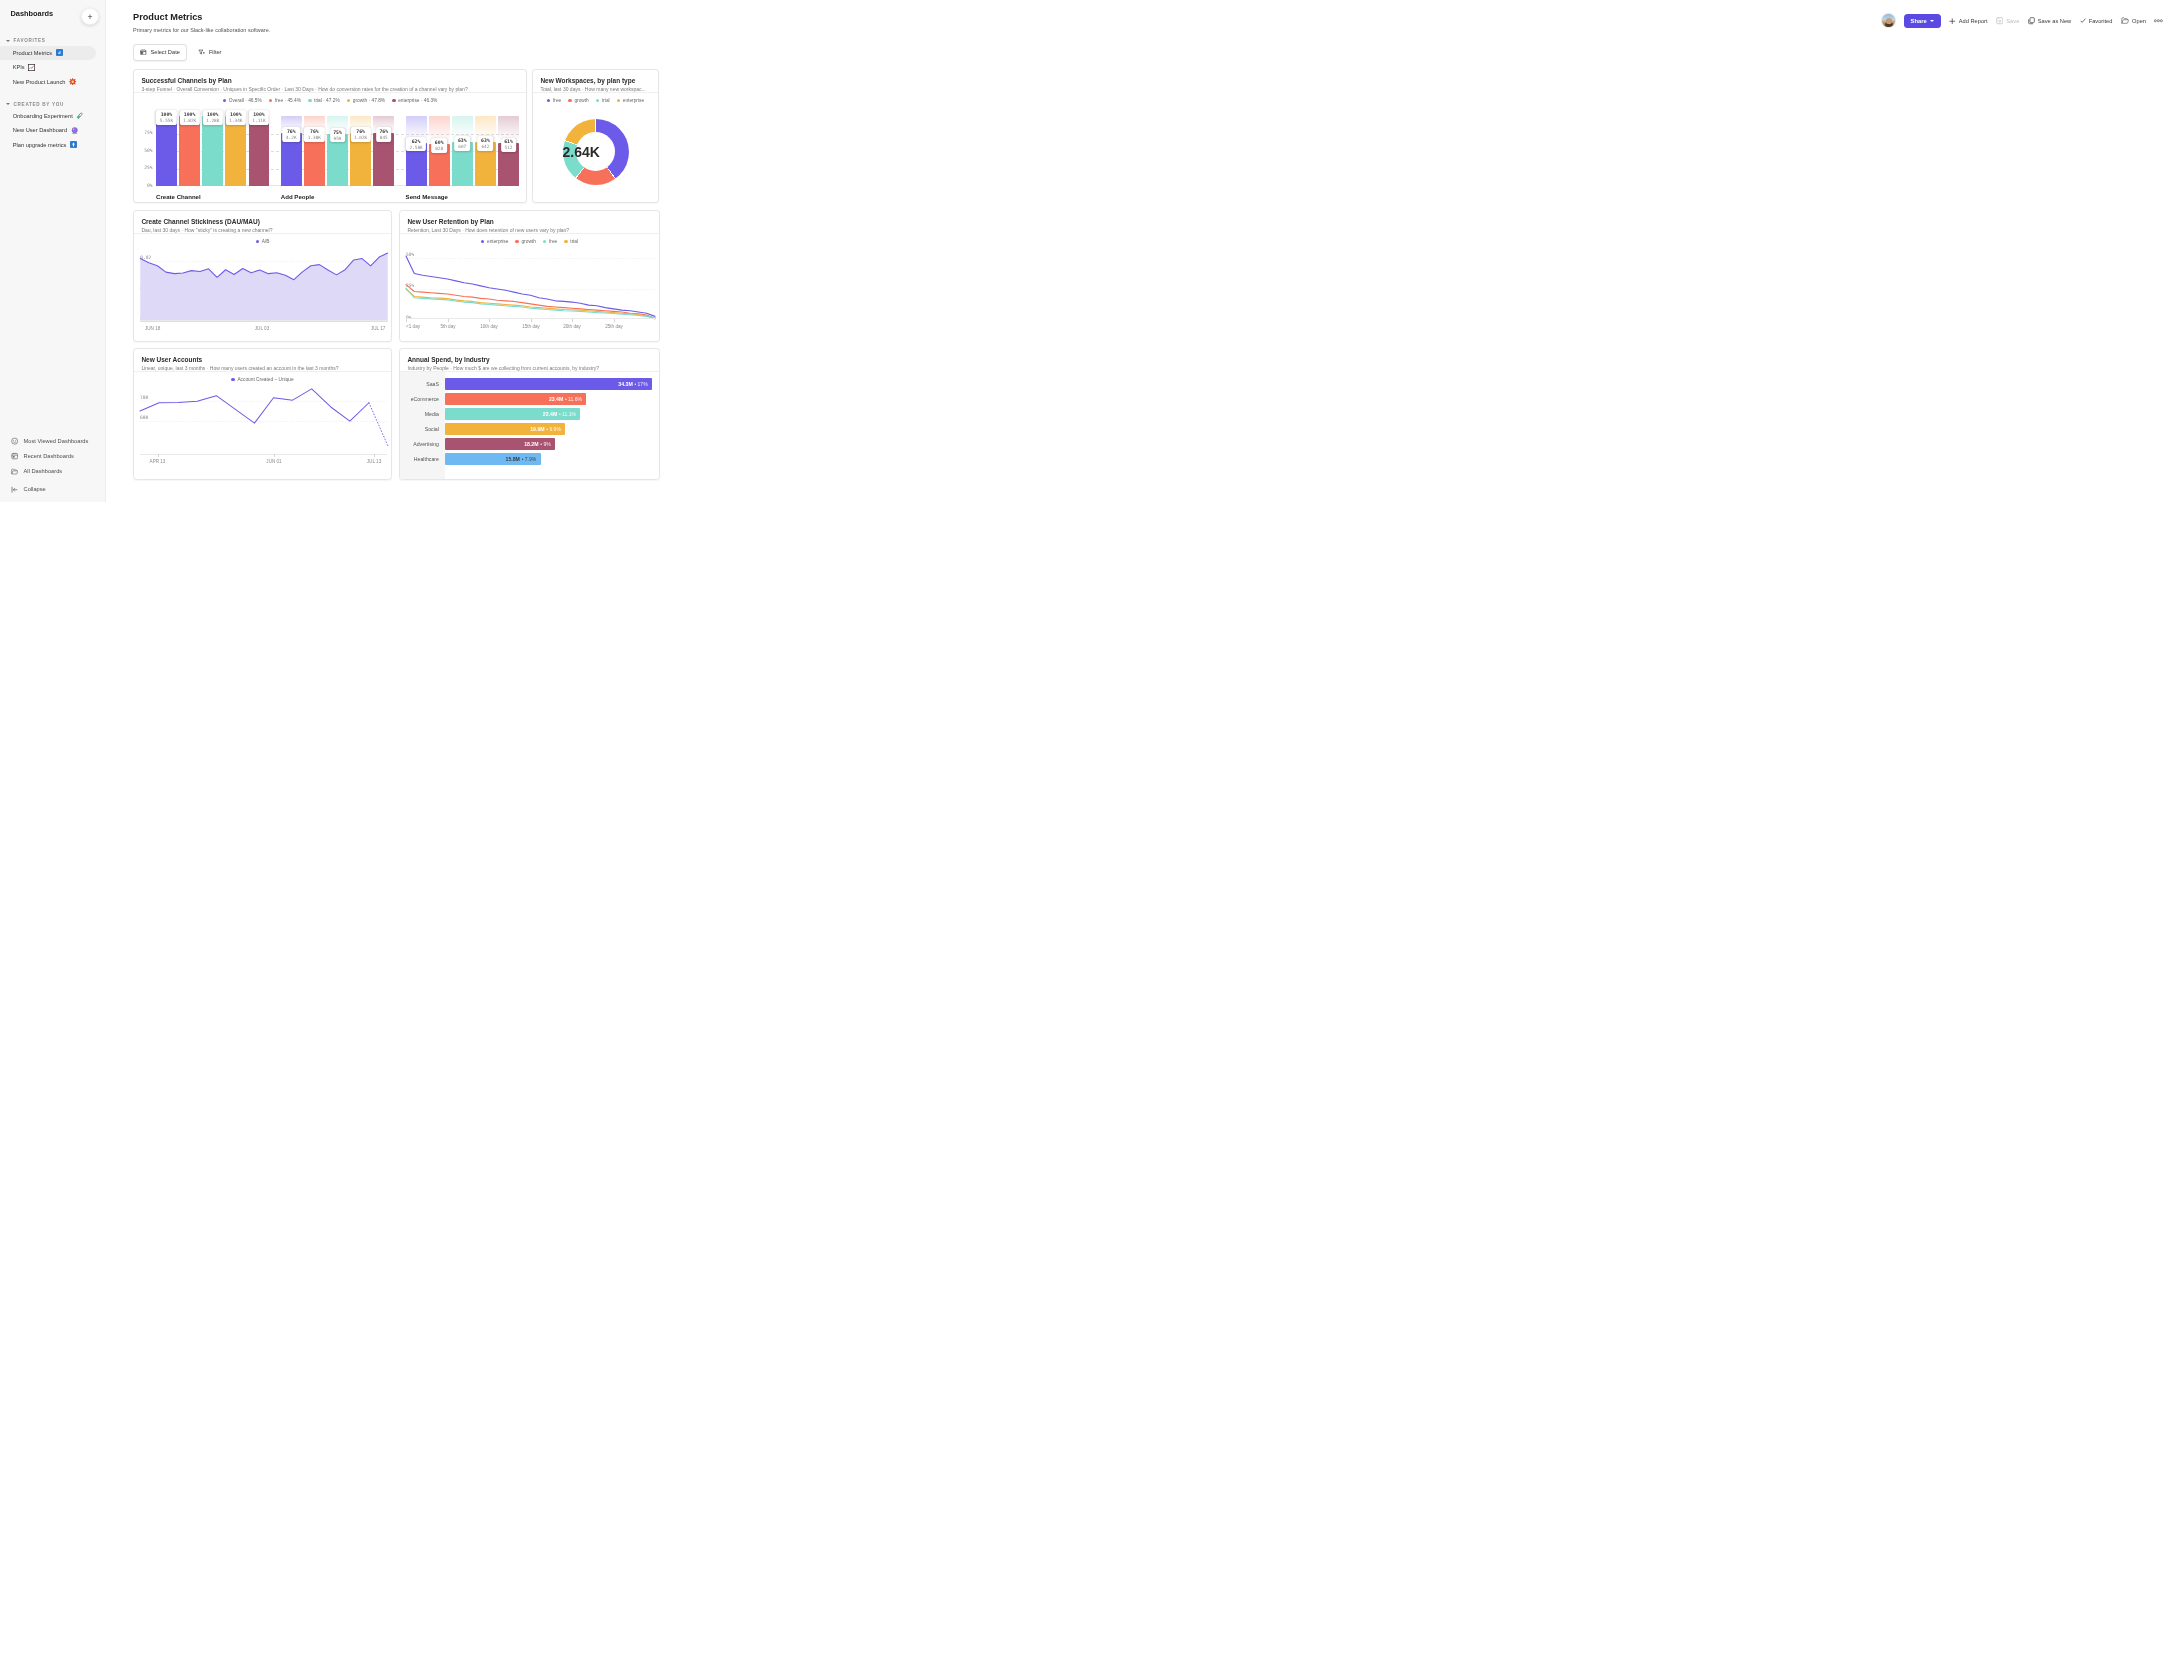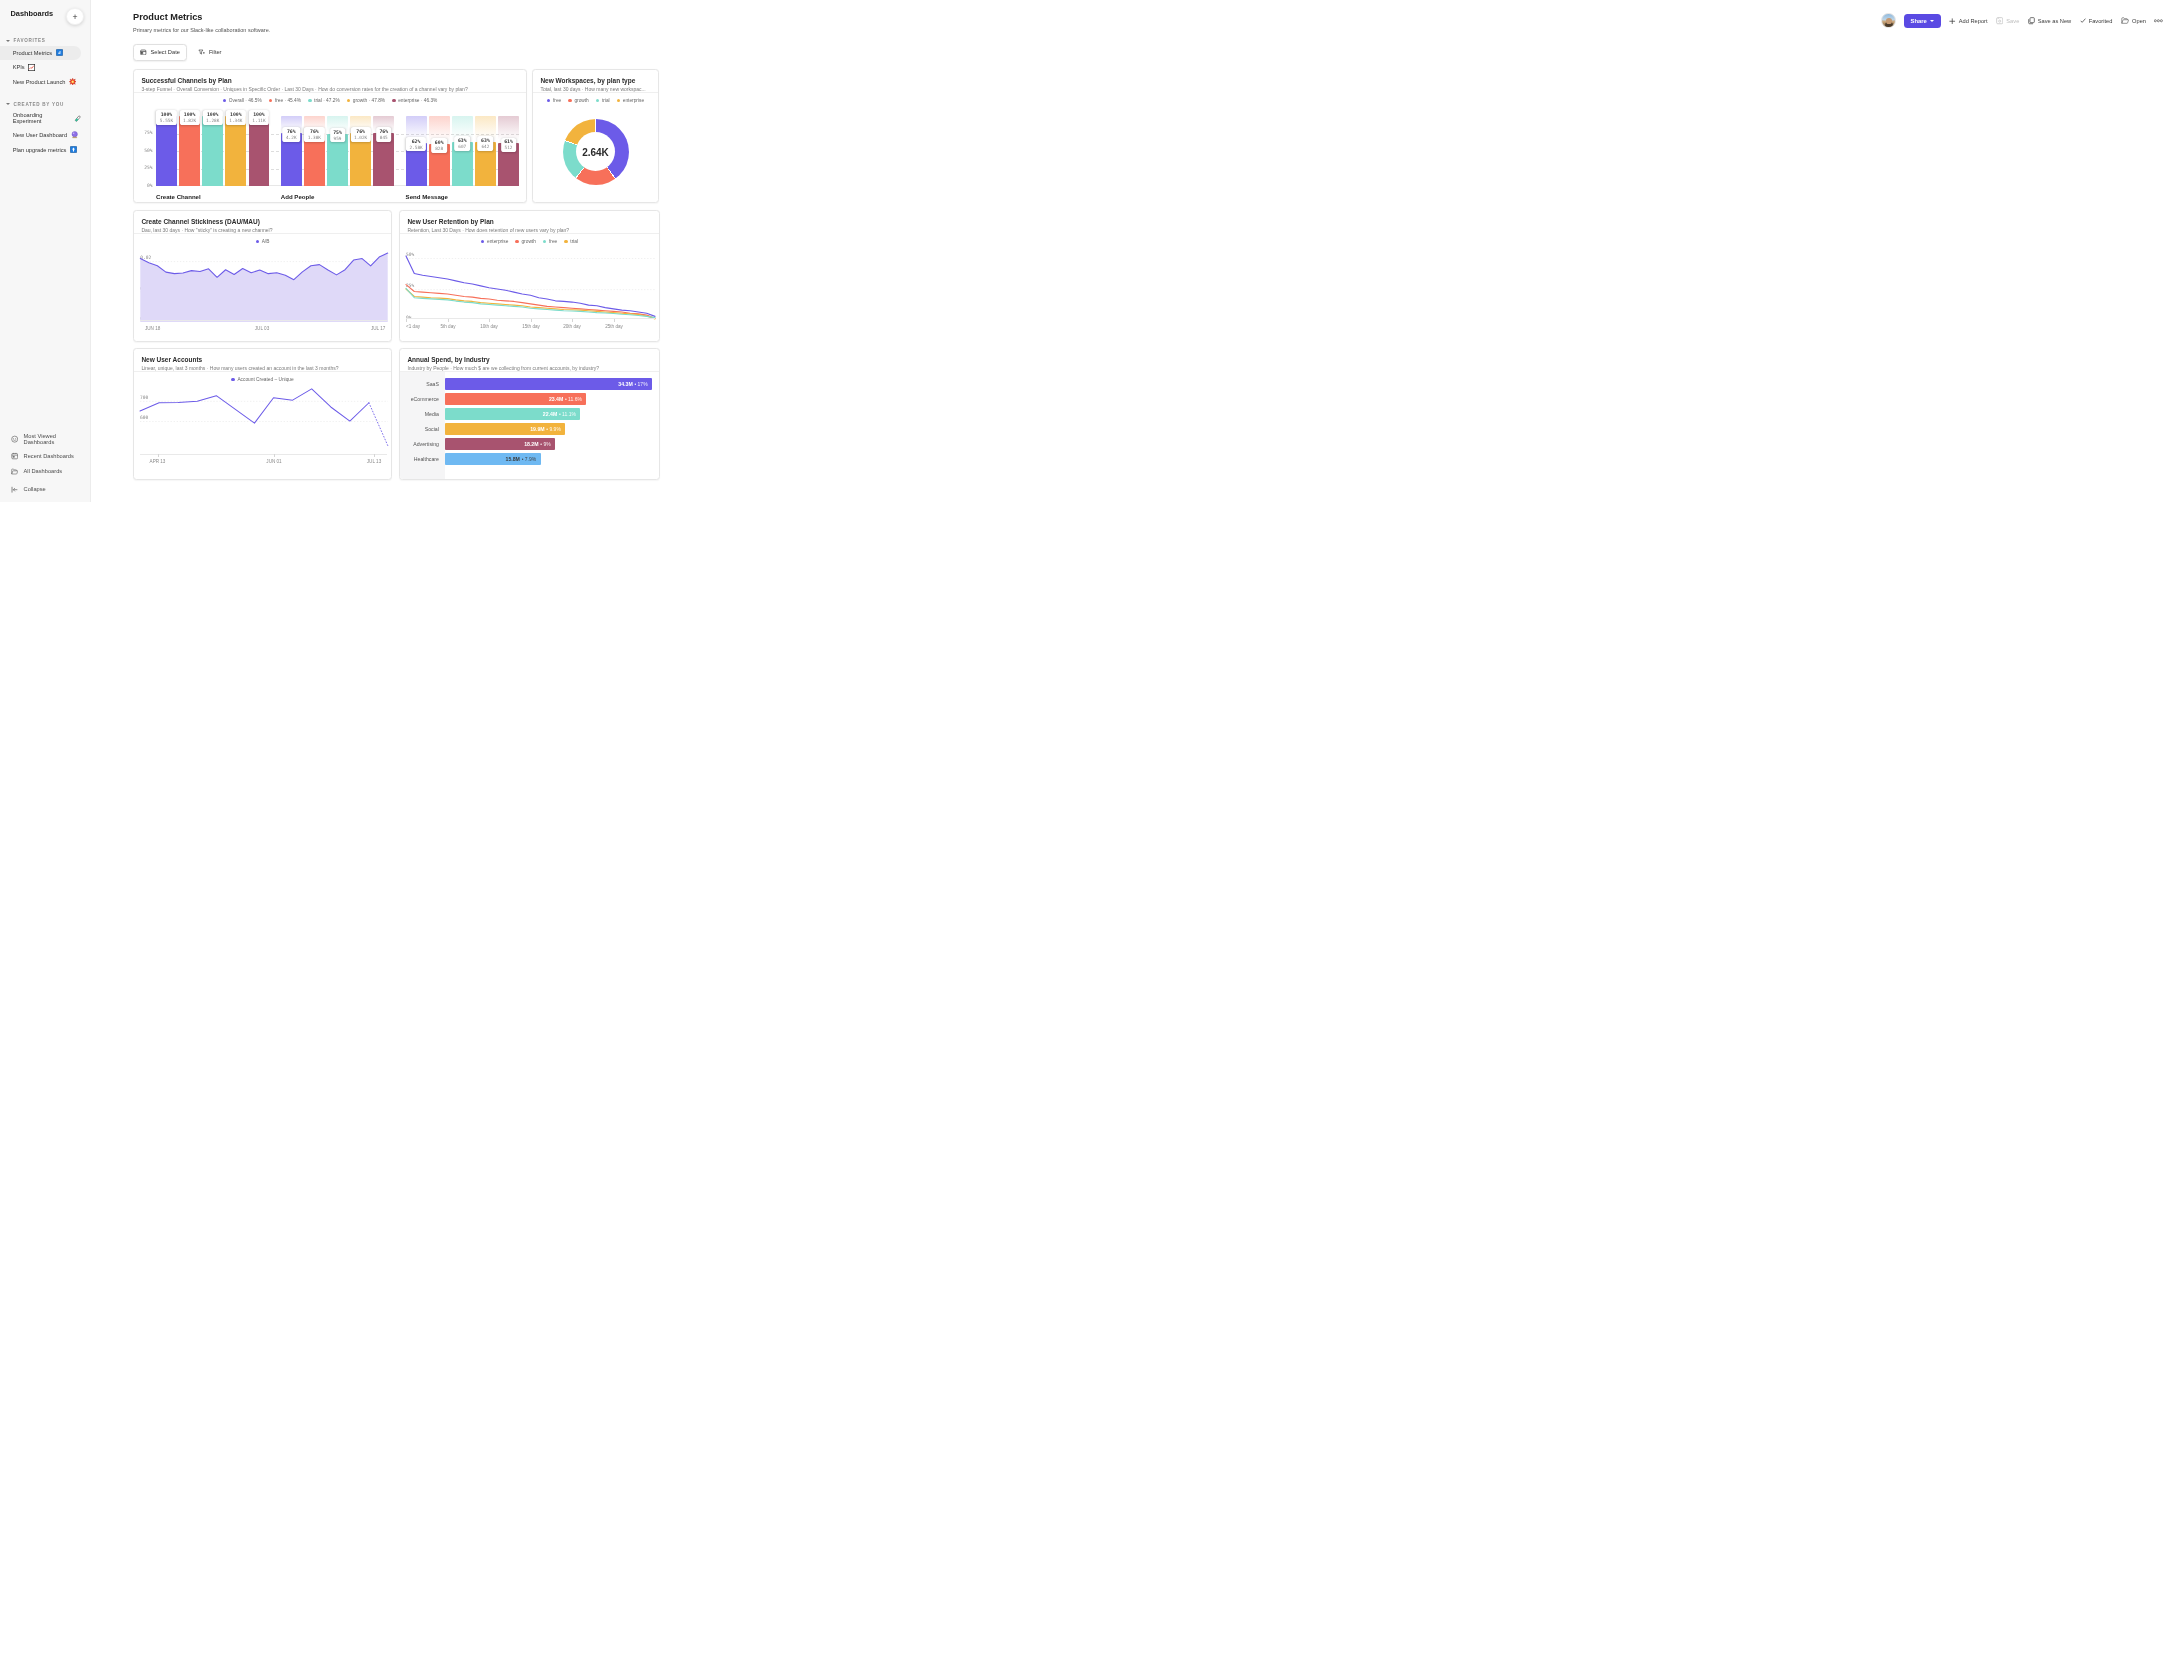--- a/index.html
+++ b/index.html
@@ -1,20 +1,20 @@
 <!DOCTYPE html>
 <html style="font-size:7px"><head>
 <meta charset="utf-8">
 <style>
   * { margin:0; padding:0; box-sizing:border-box; }
   html,body { width:679px; height:502px; background:#fff; font-family:"Liberation Sans",sans-serif; color:#2e2e2e; overflow:hidden; }
   .mono { font-family:"DejaVu Sans Mono",monospace; }
 
   
-  #sidebar { position:absolute; left:0; top:0; width:91px; height:502px; background:#f7f7f7; border-right:0.4px solid #ececec; }
+  #sidebar { position:absolute; left:0; top:0; width:106px; height:502px; background:#f7f7f7; border-right:0.4px solid #ececec; }
   .sb-head { display:flex; align-items:flex-start; justify-content:space-between; padding:7.9px 6.1px 0 10.5px; }
   .sb-title { font-size:7.4px; font-weight:bold; color:#222; padding-top:0.9px; }
   .sb-add { width:17.5px; height:17.5px; border-radius:50%; background:#fff; border:0.4px solid #f0f0f0; box-shadow:0 0.9px 3.5px rgba(0,0,0,.14); font-size:8.7px; color:#333; cursor:pointer; line-height:16.6px; text-align:center; }
   .sb-section { margin-top:11.4px; }
   .sb-sec-head { display:flex; align-items:center; gap:3.9px; padding:1.7px 10.5px 1.7px 5.7px; }
   .sb-caret { width:0; height:0; border-left:2px solid transparent; border-right:2px solid transparent; border-top:2.2px solid #777; }
   .sb-sec-label { font-size:4.6px; letter-spacing:0.7px; color:#8a8a8a; font-weight:bold; }
   .sb-item { display:flex; align-items:center; gap:3.5px; padding:3.1px 8.7px 3.1px 12.7px; font-size:5.7px; color:#333; cursor:pointer; margin:0.9px 0; }
   .sb-item.active { background:#ececec; border-radius:0 7.9px 7.9px 0; margin-right:8.7px; }
   .sb-icon { display:inline-flex; width:7.4px; height:7.4px; align-items:center; justify-content:center; }
@@ -66,21 +66,21 @@
   .f-ghost { position:absolute; left:0; right:0; top:0; border-radius:0.9px 0.9px 0 0; }
   .f-label { position:absolute; left:50%; transform:translateX(-50%); background:#fff; border-radius:2.6px; box-shadow:0 0.4px 2.2px rgba(0,0,0,.18); padding:1.7px 3.5px; text-align:center; z-index:3; }
   .f-label .p { font-size:4.8px; font-weight:bold; color:#333; display:block; font-family:"DejaVu Sans Mono",monospace; }
   .f-label .v { font-size:4.4px; color:#8a8a8a; display:block; margin-top:0.9px; font-family:"DejaVu Sans Mono",monospace; white-space:nowrap; }
   .f-step-label { position:absolute; bottom:-13.5px; left:0; font-size:6.1px; font-weight:bold; color:#222; white-space:nowrap; }
 
   
   #donut-wrap { position:absolute; left:50%; top:54%; transform:translate(-50%,-50%); width:66px; height:66px; }
   #donut { width:66px; height:66px; border-radius:50%; position:relative; }
   #donut:after { content:""; position:absolute; left:13.5px; top:13.5px; width:39px; height:39px; background:#fff; border-radius:50%; }
-  #donut-center { position:absolute; left:0; right:0; top:50%; transform:translateY(-50%); text-align:center; font-size:10px; font-weight:bold; color:#2b2b2b; z-index:2; }
+  #donut-center { position:absolute; left:0; right:0; top:50%; transform:translateY(-50%); font-size:14px; font-weight:bold; color:#2b2b2b; z-index:2; }
 
   
   .lc-svg-wrap { position:absolute; left:6.1px; right:4.4px; }
   .axis-line { position:absolute; left:6.1px; right:4.4px; border-top:0.4px solid #e9e9e9; }
   .x-label { position:absolute; font-size:4.6px; color:#8a8a8a; white-space:nowrap; }
   .x-tick { position:absolute; width:0.4px; height:3.1px; background:#d5d5d5; }
 
   
   #spend-body { position:absolute; left:0; right:0; top:23px; bottom:0; overflow:hidden; border-radius:0 0 3.5px 3.5px; }
   #spend-labelcol { position:absolute; left:0; top:0; bottom:0; width:45px; background:#f5f5f6; }

